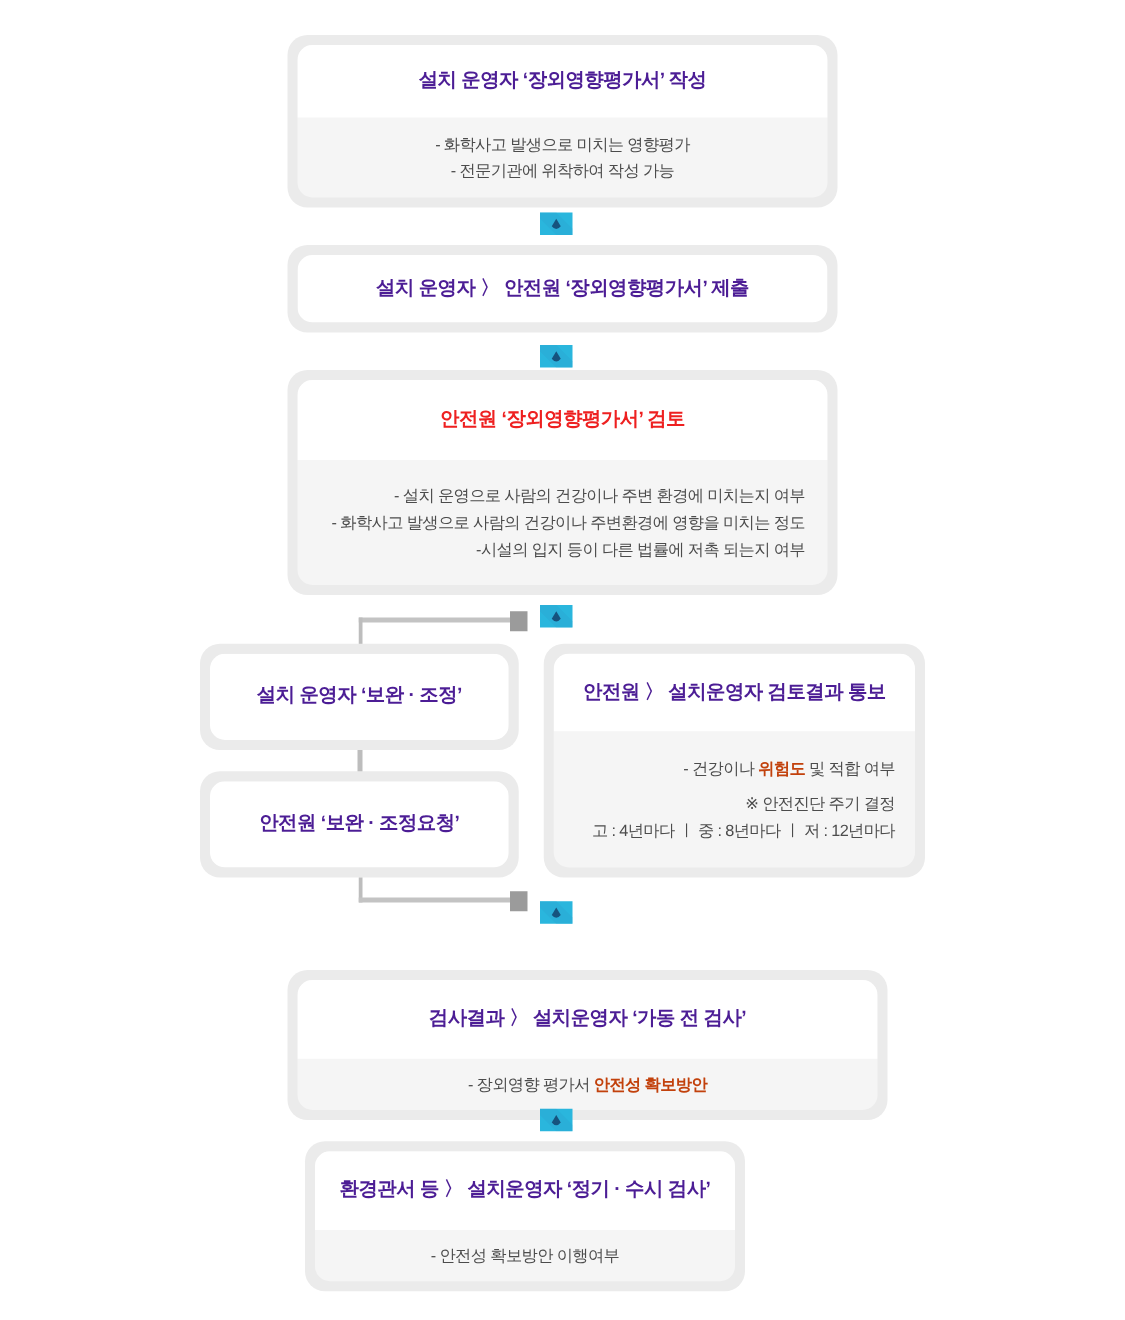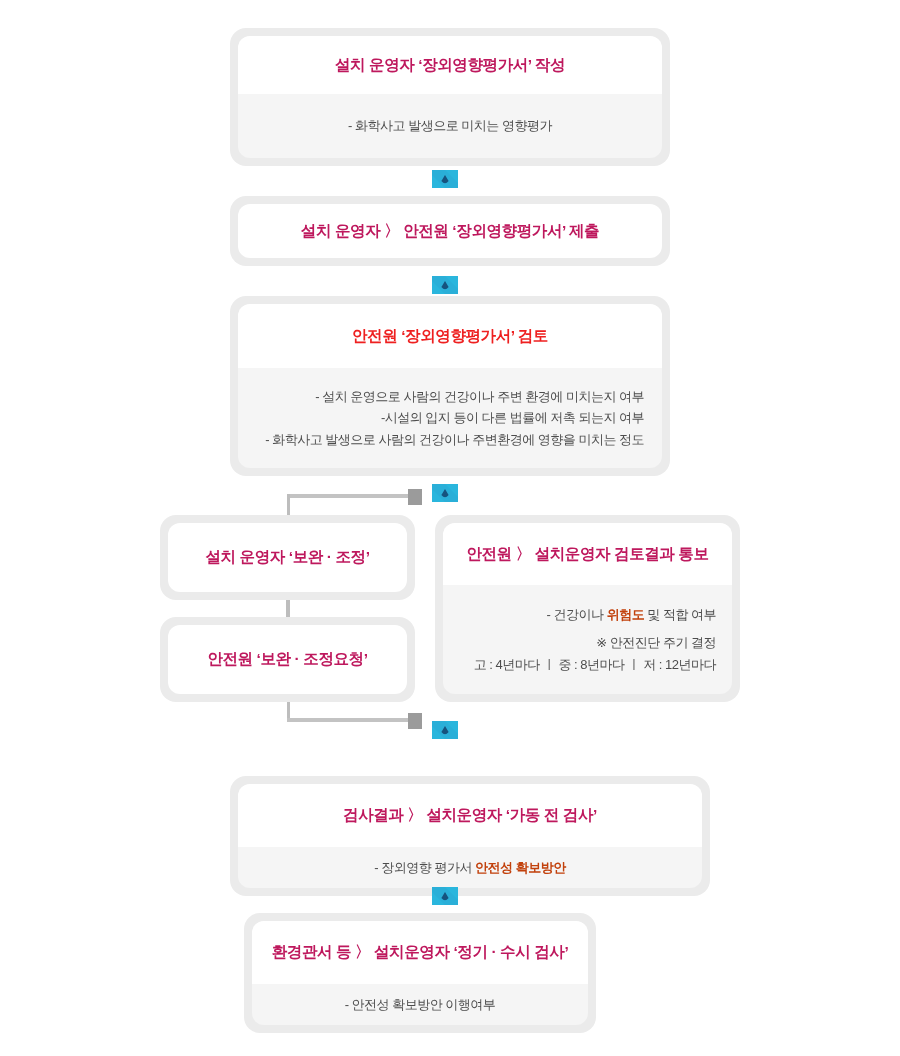--- a/index.html
+++ b/index.html
@@ -40,21 +40,21 @@
     display: flex;
     align-items: center;
     justify-content: center;
     box-sizing: border-box;
     flex: 0 0 auto;
   }
   .card-head .title {
     font-size: 15.5px;
     font-weight: bold;
     letter-spacing: -0.4px;
-    color: #be185d;
+    color: #4c1d95;
     text-align: center;
     line-height: 1.3;
   }
   .card-head.red .title { color: #ee2020; }
 
   .card-body {
     flex: 1 1 auto;
     display: flex;
     flex-direction: column;
     justify-content: center;
@@ -107,20 +107,21 @@
 </head>
 <body>
 
 <div class="frame" style="left:230px; top:28px; width:440px; height:138px;">
   <div class="card">
     <div class="card-head" style="height:58px;">
       <div class="title">설치 운영자 ‘장외영향평가서’ 작성</div>
     </div>
     <div class="card-body center">
       <div class="line">- 화학사고 발생으로 미치는 영향평가</div>
+      <div class="line">- 전문기관에 위착하여 작성 가능</div>
     </div>
   </div>
 </div>
 
 <div class="arrow" style="left:432px; top:170px;">
   <svg width="26" height="18" viewBox="0 0 26 18" xmlns="http://www.w3.org/2000/svg">
     <polygon points="0,0 13,0 26,13 26,18 13,18 0,5" fill="#2aa9d4" opacity="0.55"></polygon>
     <path d="M13 5 L16.6 11 Q13 15.5 9.4 11 Z" fill="#16537e"></path>
   </svg>
 </div>
@@ -140,22 +141,22 @@
   </svg>
 </div>
 
 <div class="frame" style="left:230px; top:296px; width:440px; height:180px;">
   <div class="card">
     <div class="card-head red" style="height:64px;justify-content:center;">
       <div class="title">안전원 ‘장외영향평가서’ 검토</div>
     </div>
     <div class="card-body left" style="padding-left:26px;">
       <div class="line">- 설치 운영으로 사람의 건강이나 주변 환경에 미치는지 여부</div>
+      <div class="line">- 화학사고 발생으로 사람의 건강이나 주변환경에 영향을 미치는 정도</div>
       <div class="line">-시설의 입지 등이 다른 법률에 저촉 되는지 여부</div>
-      <div class="line">- 화학사고 발생으로 사람의 건강이나 주변환경에 영향을 미치는 정도</div>
     </div>
   </div>
 </div>
 
 <div class="arrow" style="left:432px; top:484px;">
   <svg width="26" height="18" viewBox="0 0 26 18" xmlns="http://www.w3.org/2000/svg">
     <polygon points="0,0 13,0 26,13 26,18 13,18 0,5" fill="#2aa9d4" opacity="0.55"></polygon>
     <path d="M13 5 L16.6 11 Q13 15.5 9.4 11 Z" fill="#16537e"></path>
   </svg>
 </div>

